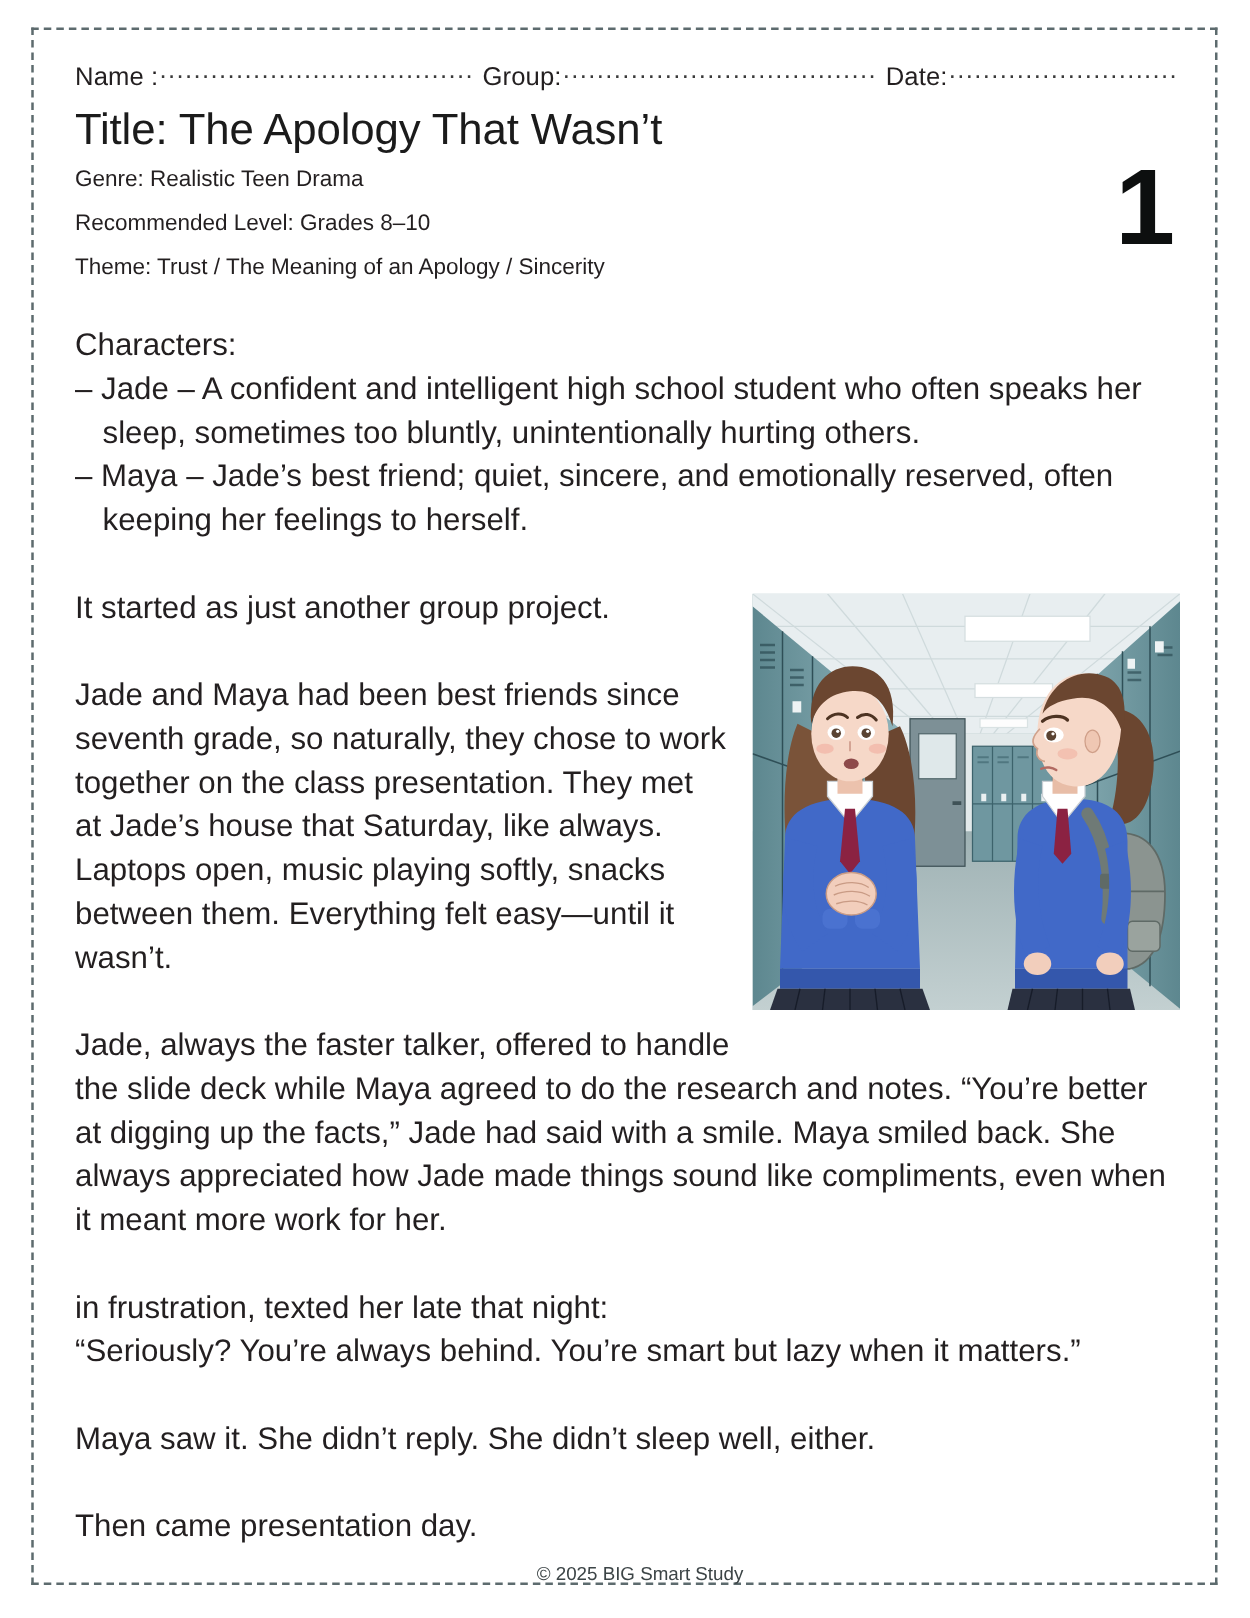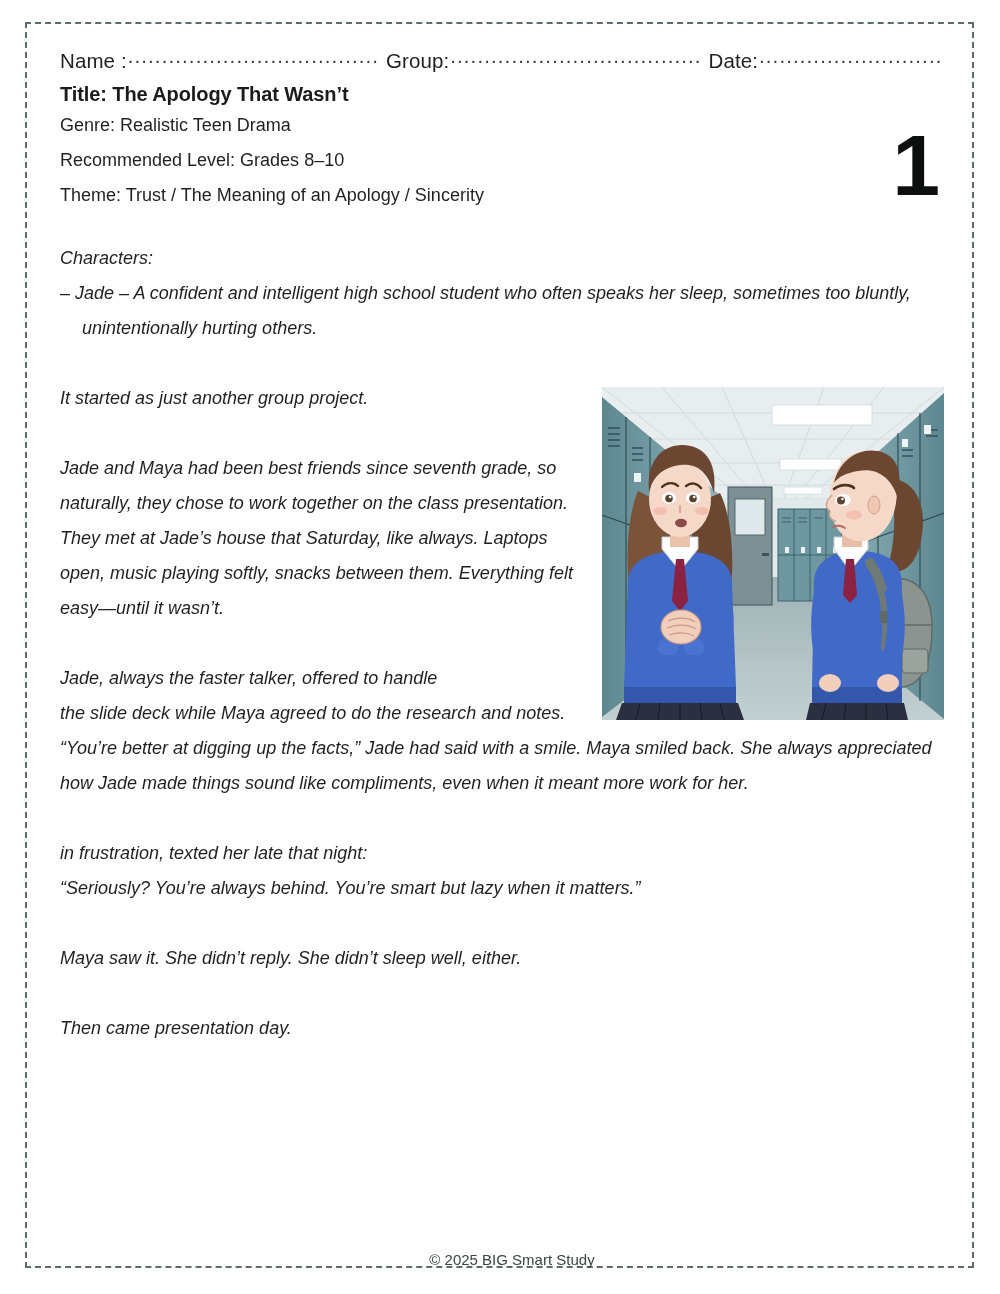--- a/index.html
+++ b/index.html
@@ -71,22 +71,22 @@
   }
   .leader.l-name  { max-width: 300px; }
   .leader.l-group { max-width: 282px; }
   .leader.l-date  { max-width: 184px; }
   .idline .gap { flex: 0 0 8px; }
 
   
   .head-wrap { position: relative; }
 
   .title {
-    font-size: 20px;
-    font-weight: bold;
+    font-size: 35px;
+    font-weight: normal;
     letter-spacing: -0.1px;
     margin: 10px 0 2px 0;
     color: #1b1b1b;
   }
   .meta {
     font-size: 18px;
     line-height: 35px;
     color: #231f20;
   }
 
@@ -97,24 +97,23 @@
     font-size: 86px;
     font-weight: bold;
     line-height: 0.82;
     color: #0d0f0f;
     letter-spacing: -2px;
   }
 
   
   .body-area {
     margin-top: 28px;
-    font-size: 18px;
+    font-size: 25px;
     line-height: 35px;
     color: #231f20;
-    font-style: italic;
   }
 
   .chars-head { margin-bottom: 0; }
 
   .char-item {
     padding-left: 22px;
     text-indent: -22px;
     margin: 0;
   }
 
@@ -171,20 +170,21 @@
       <div class="title">Title: The Apology That Wasn’t</div>
       <div class="meta">Genre: Realistic Teen Drama</div>
       <div class="meta">Recommended Level: Grades 8–10</div>
       <div class="meta">Theme: Trust / The Meaning of an Apology / Sincerity</div>
     </div>
 
     <div class="body-area">
 
       <div class="para chars-head">Characters:</div>
       <div class="char-item">– Jade – A confident and intelligent high school student who often speaks her sleep, sometimes too bluntly, unintentionally hurting others.</div>
+      <div class="char-item">– Maya – Jade’s best friend; quiet, sincere, and emotionally reserved, often keeping her feelings to herself.</div>
 
       <div class="spacer"></div>
 
       <div class="illus">
         <svg viewBox="0 0 342 333" preserveAspectRatio="xMidYMid slice">
           <defs>
             <linearGradient id="floorG" x1="0" y1="0" x2="0" y2="1">
               <stop offset="0%" stop-color="#9fb2b4"></stop>
               <stop offset="100%" stop-color="#c3d0d1"></stop>
             </linearGradient>

